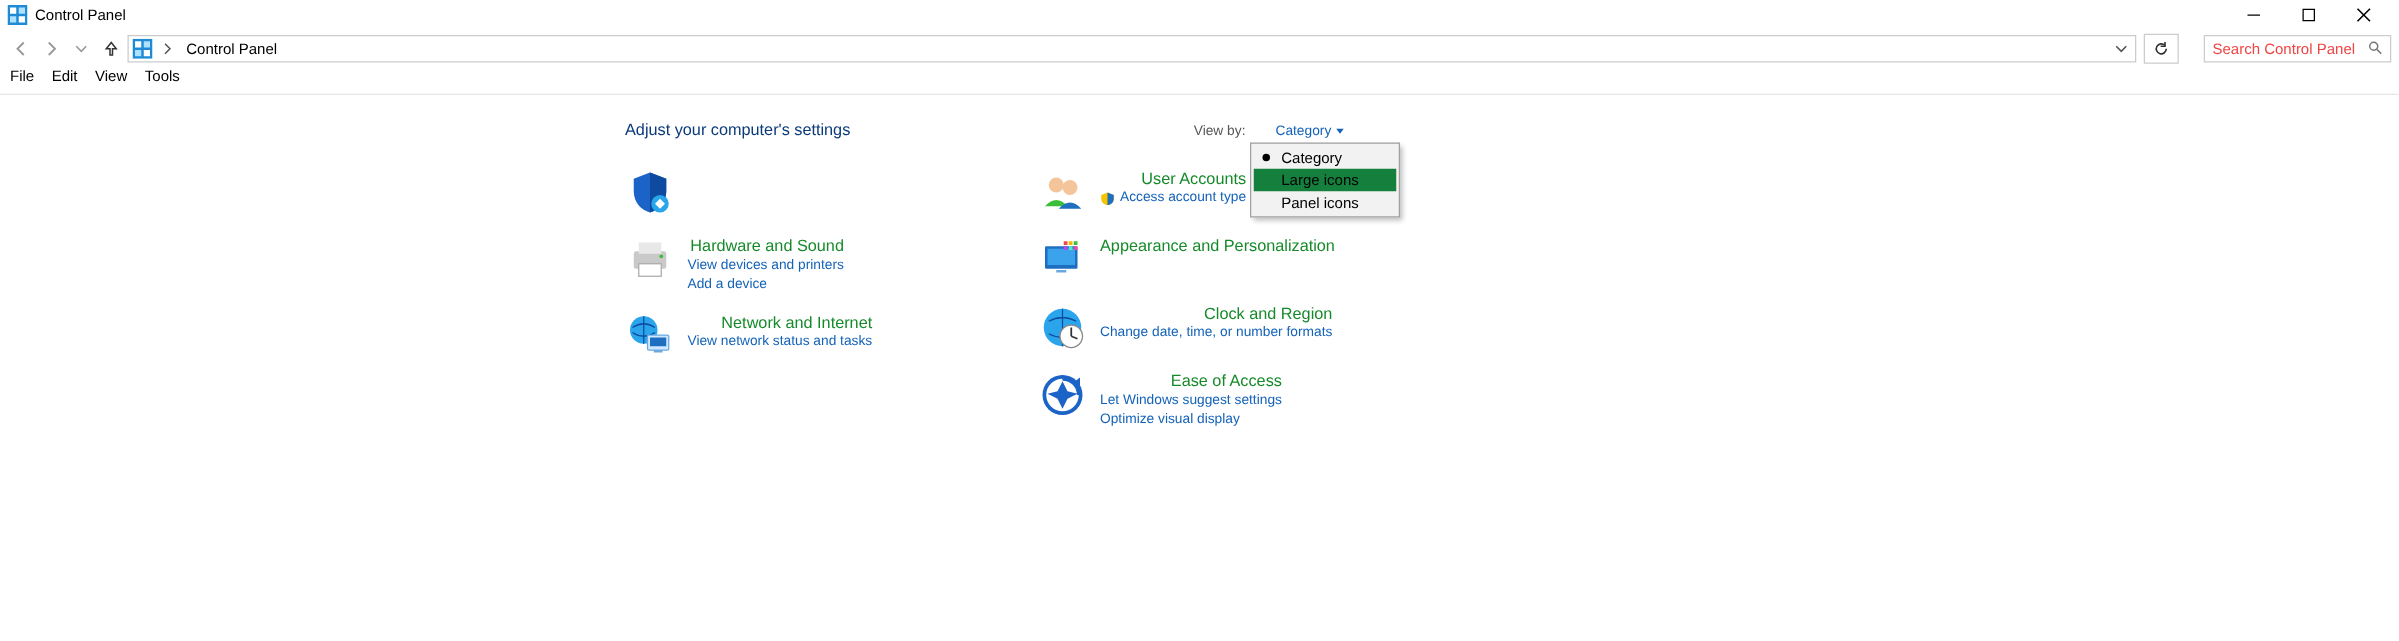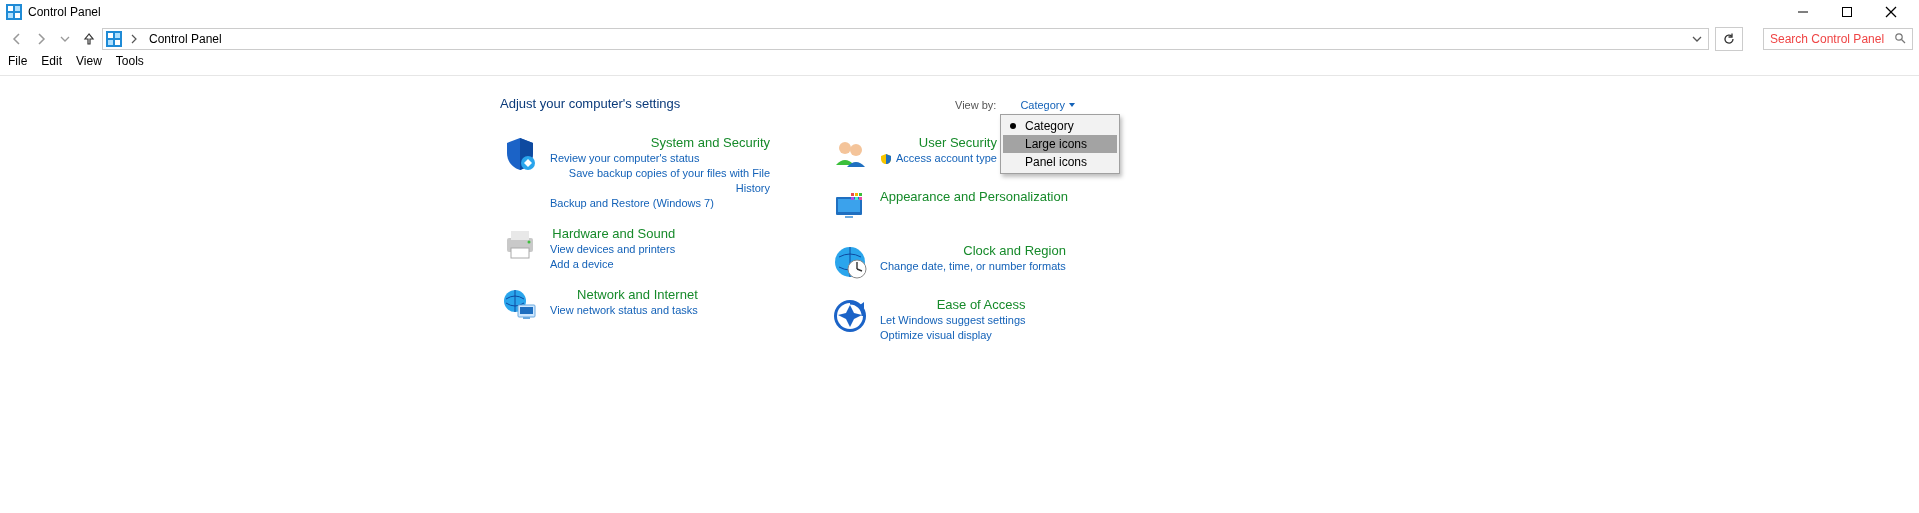--- a/index.html
+++ b/index.html
@@ -139,21 +139,21 @@
     padding:2px 2px;
     box-sizing:border-box;
   }
   .dd-item{
     height:18px;
     display:flex; align-items:center;
     font-size:12px;
     padding-left:22px;
     position:relative;
   }
-  .dd-item.hover{ background:#a3a3a3; }
+  .dd-item.hover{ background:#15803d; }
   .dd-item .dot{
     position:absolute; left:7px; top:6px;
     width:6px;height:6px;border-radius:50%;background:#000;
   }
 
   
   .cols{
     position:absolute;
     left:500px; top:58px;
     display:flex; gap:60px;
@@ -320,26 +320,20 @@
 
       <div class="cat">
         <div class="ico">
           <svg width="38" height="38" viewBox="0 0 38 38">
             <path d="M19 3 L32 8 V18 C32 27 26 33 19 35 C12 33 6 27 6 18 V8 Z" fill="#1b63c7"></path>
             <path d="M19 3 L32 8 V18 C32 27 26 33 19 35 Z" fill="#0e4aa0"></path>
             <circle cx="27" cy="28" r="7" fill="#2aa5ec"></circle>
             <path d="M27 24 L31 28 L27 32 L23 28 Z" fill="#fff"></path>
           </svg>
         </div>
-        <div class="txts">
-          <span class="title">System and Security</span>
-          <span class="link">Review your computer's status</span>
-          <span class="link">Save backup copies of your files with File History</span>
-          <span class="link">Backup and Restore (Windows 7)</span>
-        </div>
       </div>
 
       <div class="cat">
         <div class="ico">
           <svg width="38" height="38" viewBox="0 0 38 38">
             <rect x="6" y="12" width="26" height="14" rx="2" fill="#c9c9c9"></rect>
             <rect x="10" y="5" width="18" height="9" fill="#e8e8e8"></rect>
             <rect x="10" y="22" width="18" height="10" fill="#fff" stroke="#aaa"></rect>
             <circle cx="28" cy="16" r="1.5" fill="#3bbf3b"></circle>
           </svg>
@@ -375,21 +369,21 @@
       <div class="cat">
         <div class="ico">
           <svg width="38" height="38" viewBox="0 0 38 38">
             <circle cx="14" cy="13" r="6" fill="#f4c49a"></circle>
             <path d="M5 30 Q14 20 23 30 Z" fill="#3bbf3b"></path>
             <circle cx="25" cy="15" r="6" fill="#f4c49a"></circle>
             <path d="M16 32 Q25 22 34 32 Z" fill="#1f6fc0"></path>
           </svg>
         </div>
         <div class="txts">
-          <span class="title">User Security</span>
+          <span class="title">User Accounts</span>
           <span class="link">
             <svg class="shield-mini" viewBox="0 0 12 12">
               <path d="M6 1 L11 3 V6 C11 9 8.5 11 6 11 C3.5 11 1 9 1 6 V3 Z" fill="#f7c500"></path>
               <path d="M6 1 L11 3 V6 C11 9 8.5 11 6 11 Z" fill="#1f6fc0"></path>
             </svg>
             <span>Access account type</span>
           </span>
         </div>
       </div>
 

